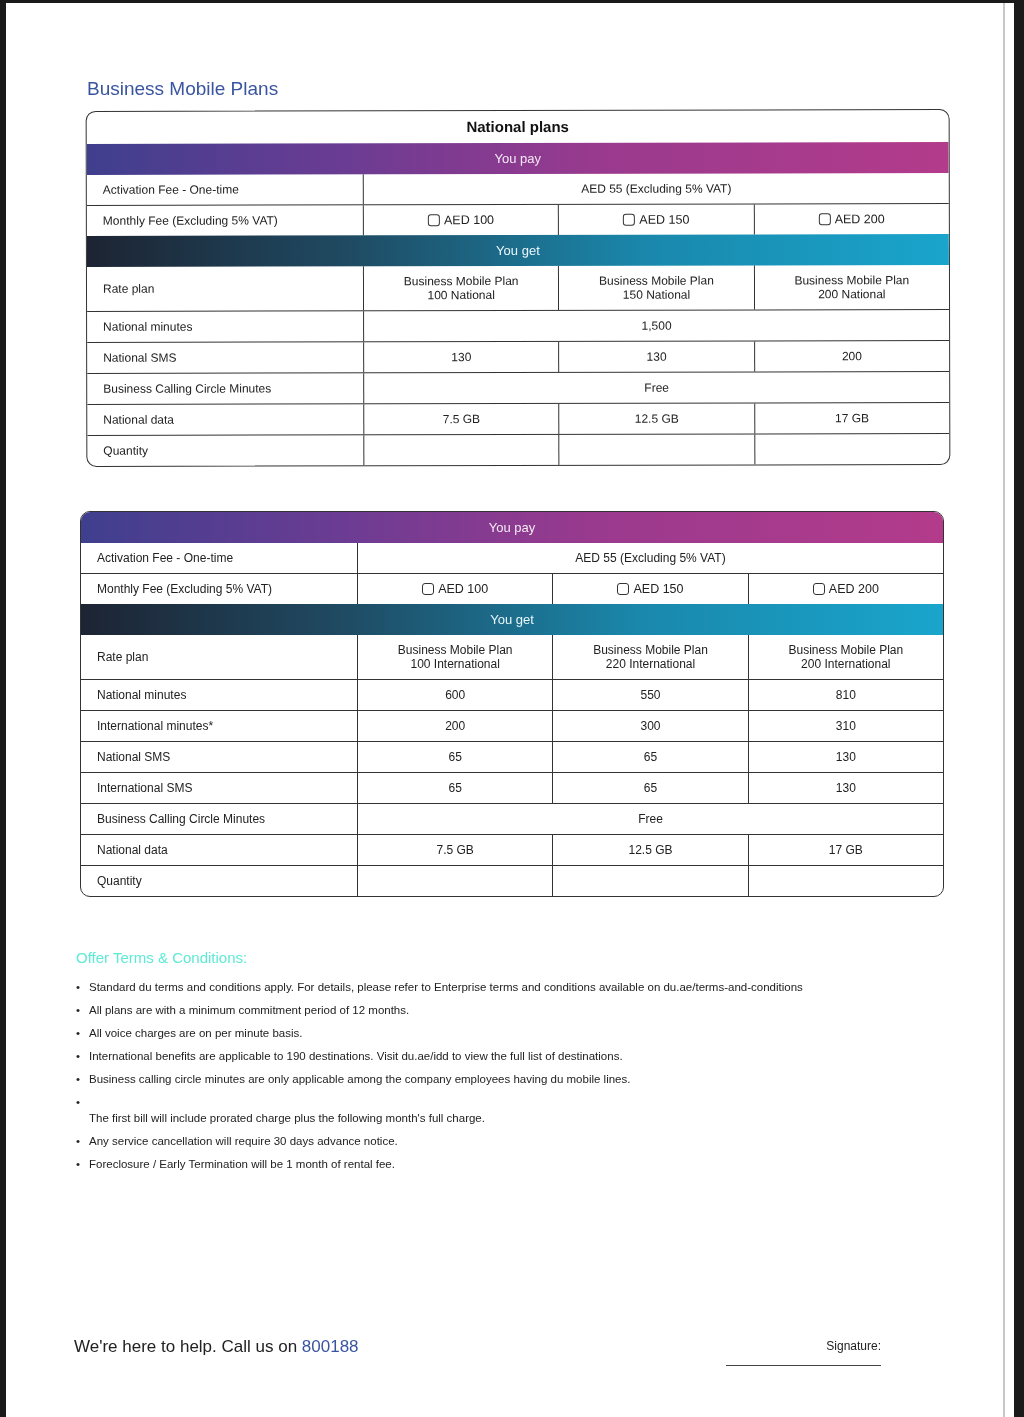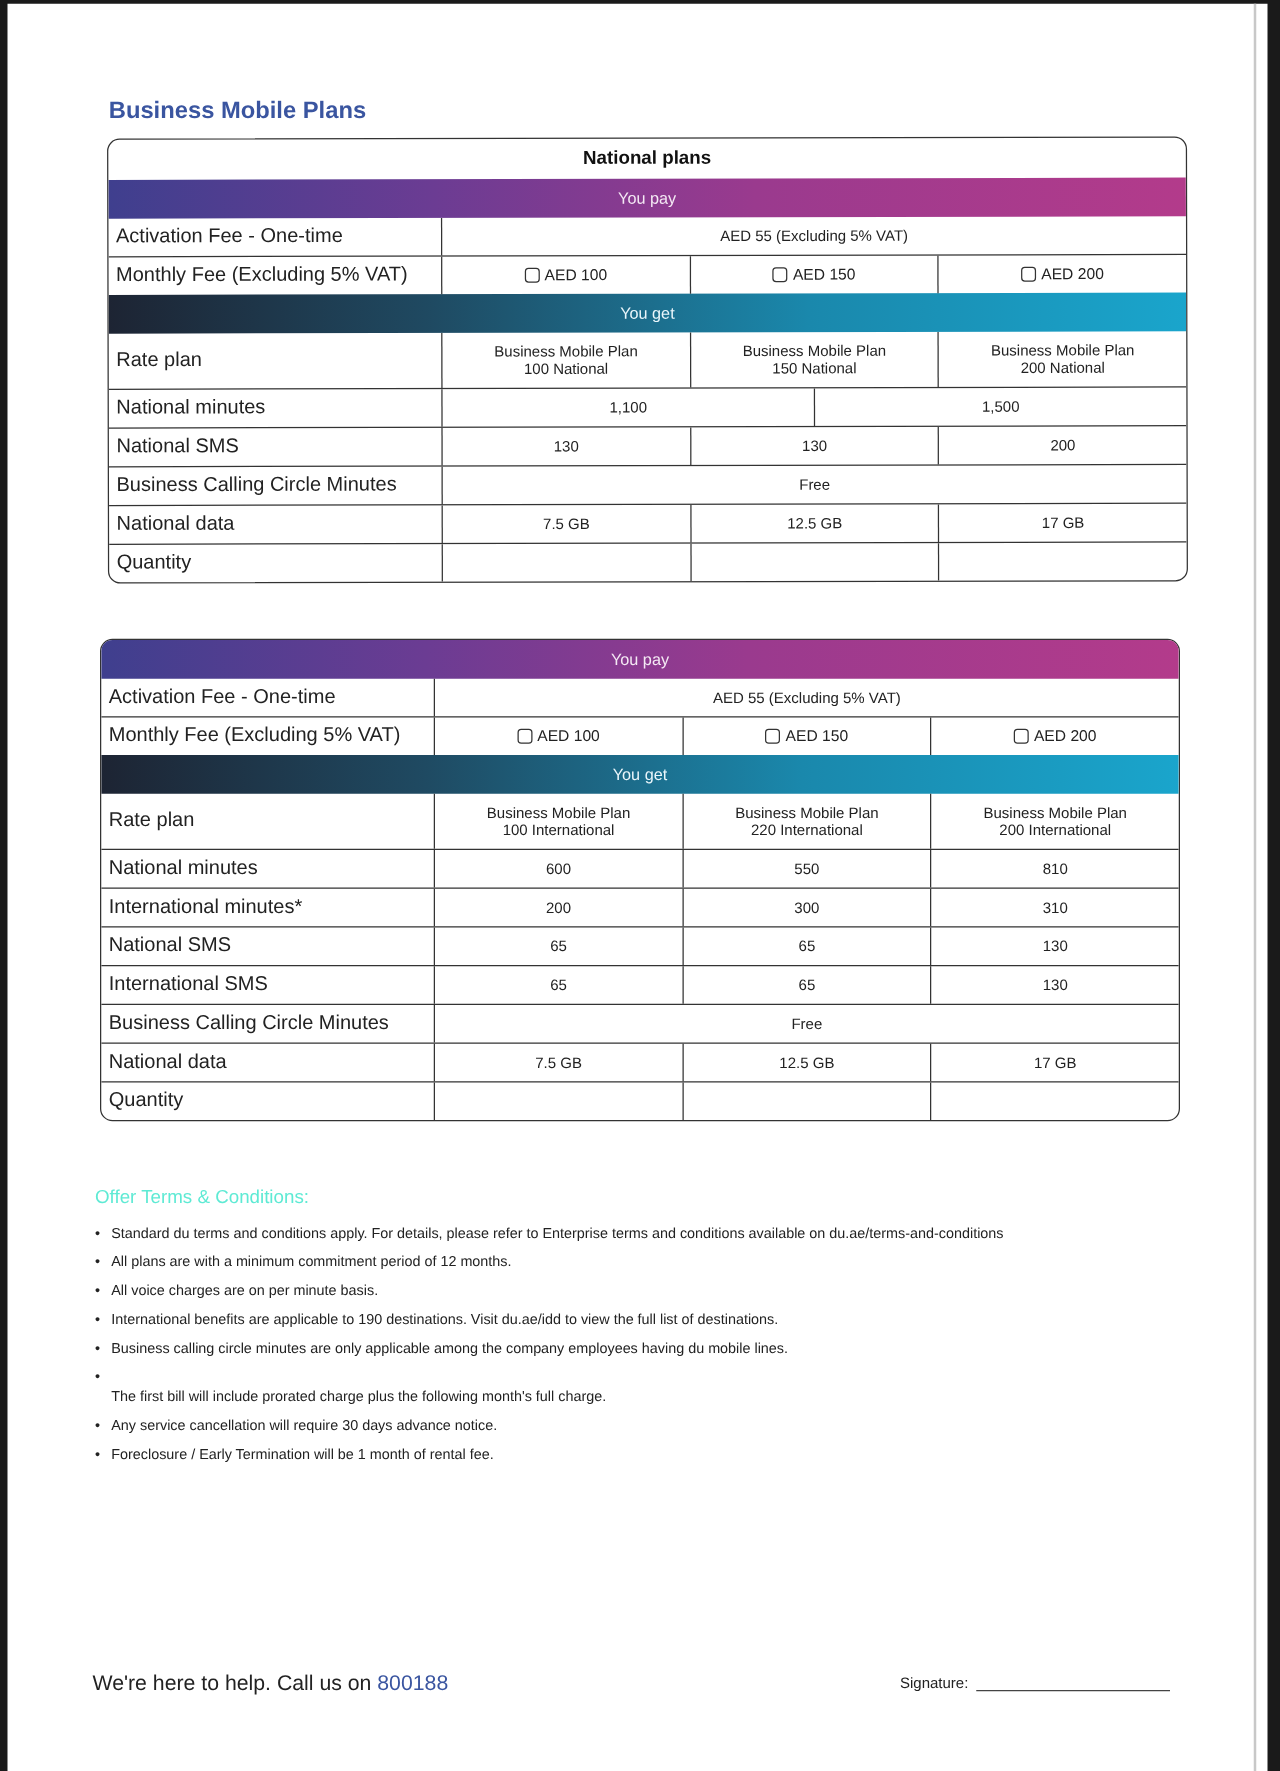--- a/index.html
+++ b/index.html
@@ -13,21 +13,21 @@
   .page {
     position: absolute; left: 6px; top: 3px; width: 1008px; height: 1414px;
     background: #ffffff;
   }
   .edge-line {
     position: absolute; left: 1003px; top: 3px; width: 2px; height: 1414px;
     background: #c8c8c8;
   }
   .doc-title {
     position: absolute; left: 87px; top: 78px;
-    font-size: 19px; color: #3a55a0; font-weight: bold;
+    font-size: 19px; color: #3a55a0; font-weight: normal;
   }
   .plan-table {
     position: absolute; border: 1.5px solid #333; border-radius: 10px;
     overflow: hidden; background: #fff;
   }
   .t1 { left: 86px; top: 110px; width: 862px; }
   .t2 { left: 80px; top: 511px; width: 862px; }
   .t1 { transform: rotate(-0.12deg); }
   .tbl-title {
     height: 32px; line-height: 32px; text-align: center;
@@ -36,22 +36,22 @@
   .band {
     height: 31px; line-height: 31px; text-align: center; color: #f4e9f4;
     font-size: 13px;
   }
   .band.pay { background: linear-gradient(90deg, #3f3f8e 0%, #6b3c93 30%, #9a3a8e 60%, #b33b8b 100%); }
   .band.get { background: linear-gradient(90deg, #1d2433 0%, #1f4a62 30%, #1a88ac 65%, #1aa5cc 100%); color: #eaf6fb; }
   .row { display: flex; border-top: 1.5px solid #333; min-height: 30px; }
   .band + .row { border-top: none; }
   .row.tall { min-height: 44px; }
   .cell-label {
-    width: 260px; flex: 0 0 260px; padding-left: 6px;
-    display: flex; align-items: center; font-size: 16px; color: #222;
+    width: 260px; flex: 0 0 260px; padding-left: 16px;
+    display: flex; align-items: center; font-size: 12px; color: #222;
     border-right: 1.5px solid #333;
   }
   .cell {
     flex: 1; display: flex; align-items: center; justify-content: center;
     text-align: center; font-size: 12px; color: #222;
     border-right: 1.5px solid #333;
   }
   .cell:last-child { border-right: none; }
   .cell.span3 { flex: 3; }
   .cell .two-line { line-height: 14px; }
@@ -71,21 +71,21 @@
     font-size: 11.5px; color: #222;
   }
   .tc-list li { position: relative; padding-left: 13px; margin-bottom: 7.5px; line-height: 15.5px; }
   .tc-list li .bullet { position: absolute; left: 0; top: 0; }
   .help {
     position: absolute; left: 74px; top: 1337px; font-size: 17px; color: #222;
   }
   .help .phone { color: #3a55a0; }
   .signature {
     position: absolute; left: 720px; top: 1339px; font-size: 12px; color: #222;
-    display: flex; align-items: flex-end;
+    display: flex; align-items: flex-end; flex-direction: column;
   }
   .sig-line { display: inline-block; width: 155px; border-bottom: 1.5px solid #444; margin-left: 6px; height: 12px; }
 </style>
 </head>
 <body>
 
 <div class="page"></div>
 <div class="edge-line"></div>
 
 <div class="doc-title">Business Mobile Plans</div>
@@ -129,21 +129,20 @@
       </div>
     <div class="cell">
         <div class="two-line">
           <div>Business Mobile Plan</div>
           <div>200 National</div>
         </div>
       </div>
   </div>
   <div class="row">
     <div class="cell-label">National minutes</div>
-    <div class="cell">1,100</div>
     <div class="cell">1,500</div>
   </div>
   <div class="row">
     <div class="cell-label">National SMS</div>
     <div class="cell">130</div>
     <div class="cell">130</div>
     <div class="cell">200</div>
   </div>
   <div class="row">
     <div class="cell-label">Business Calling Circle Minutes</div>

